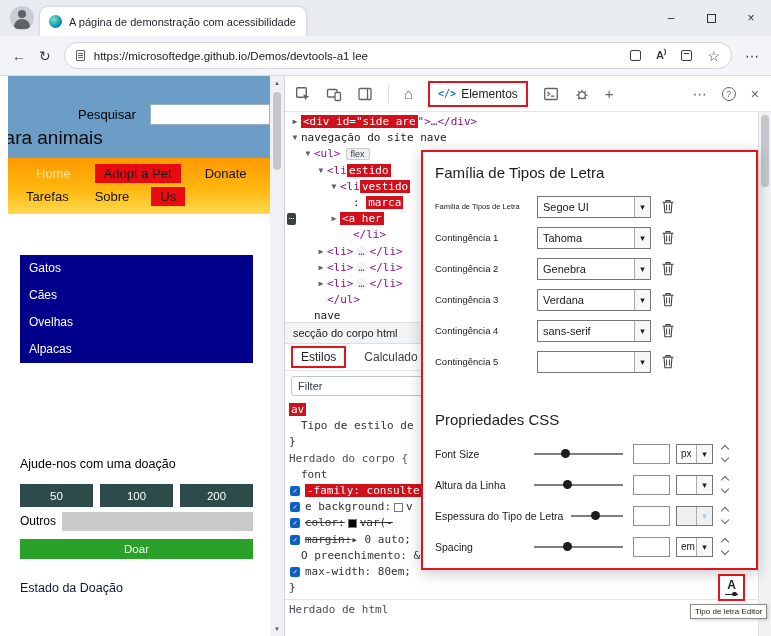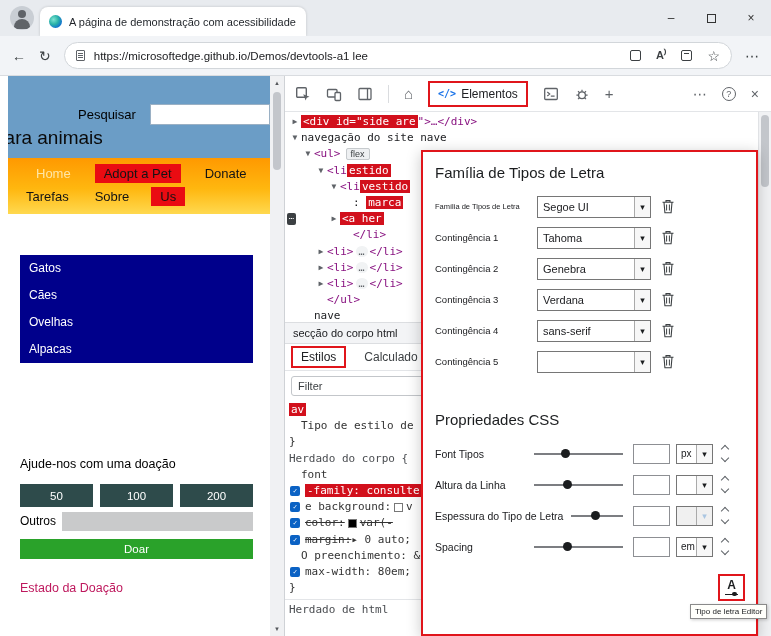--- a/index.html
+++ b/index.html
@@ -48,21 +48,21 @@
 .nav-item.nav-gold{color:#ffe6a6}
 .category-list{position:absolute;left:12px;top:179px;width:233px;display:flex;flex-direction:column;gap:0}
 .cat-btn{height:27px;background:#00008b;color:#fff;font-size:12px;line-height:27px;padding:0 9px}
 .cat-btn.cat-right{}
 .donate-heading{position:absolute;left:12px;top:381px;font-size:12.5px;color:#000}
 .amount-row{position:absolute;left:12px;top:408px;width:233px;display:flex;gap:7px}
 .amt-btn{flex:1;height:23px;background:#2e4b4b;color:#fff;font-size:11.5px;display:flex;align-items:center;justify-content:center}
 .outros-label{position:absolute;left:12px;top:438px;font-size:12px;color:#000}
 .outros-input{position:absolute;left:54px;top:436px;width:191px;height:19px;background:#c9cacb;border:none;padding:0 4px;font-size:11px}
 .doar-btn{position:absolute;left:12px;top:463px;width:233px;height:20px;background:#2aa22a;color:#fff;font-size:11.5px;display:flex;align-items:center;justify-content:center}
-.status-heading{position:absolute;left:12px;top:505px;font-size:12.5px;color:#be185d}
+.status-heading{position:absolute;left:12px;top:505px;font-size:12.5px;color:#0f172a}
 .pg-scroll{position:absolute;left:270px;top:0;width:14px;height:560px;background:#f0f1f3;display:flex;flex-direction:column;align-items:center}
 .sc-arrow{font-size:6px;color:#55585c;padding:4px 0}
 .sc-arrow.bottom{margin-top:auto}
 .pg-thumb{width:8px;height:78px;background:#c3c6cb;border-radius:4px;margin-top:2px}
 
 
 .devtools{position:absolute;left:284px;top:0;right:0;height:560px;background:#fff;border-left:1px solid #cfd2d6}
 .dt-toolbar{position:absolute;left:0;top:0;right:0;height:36px;border-bottom:1px solid #e3e5e8;display:flex;align-items:center;gap:15px;padding:0 12px 0 10px;background:#fff}
 .dt-ic{color:#5f6368;font-size:14px;line-height:1;display:flex;align-items:center}
 .dt-ic.home{font-size:15px}
@@ -96,21 +96,21 @@
 .filter-input{width:100%;height:20px;border:1px solid #c3c6ca;border-radius:3px;font-size:11px;padding:0 6px;color:#202124;background:#fff}
 .filter-input::placeholder{color:#3c4043}
 .dt-styles{position:absolute;left:0;top:325px;right:13px;bottom:0;font-family:"DejaVu Sans Mono",monospace;font-size:11px;padding-top:1px;overflow:hidden}
 .style-row{height:16.2px;line-height:16.2px;white-space:nowrap}
 .style-row.sep-top{border-top:1px solid #e3e5e8;margin-top:3px;padding-top:2px}
 .cbox{display:inline-flex;width:10px;height:10px;background:#0b62c4;border-radius:2px;color:#fff;font-size:7px;align-items:center;justify-content:center;margin:0 5px 0 1px;vertical-align:middle}
 .dt-scroll{position:absolute;right:0;top:36px;bottom:0;width:13px;background:#f1f2f4;border-left:1px solid #e0e2e5}
 .dt-thumb{position:absolute;left:2px;right:2px;top:3px;height:72px;background:#c3c6cb;border-radius:4px}
 
 
-.font-editor{position:absolute;left:136px;top:74px;width:337px;height:486px;background:#fff;border:2px solid #e0151b;box-shadow:0 3px 14px rgba(0,0,0,.22);padding:10px 12px;z-index:5}
+.font-editor{position:absolute;left:136px;top:74px;width:337px;height:420px;background:#fff;border:2px solid #e0151b;box-shadow:0 3px 14px rgba(0,0,0,.22);padding:10px 12px;z-index:5}
 .fe-title{font-size:15px;color:#1b1d1f;margin:2px 0 10px}
 .fe-title.css{margin-top:34px}
 .fe-fam,.fe-css{display:flex;flex-direction:column}
 .fam-row{display:flex;align-items:center;height:31px;width:240px}
 .fam-label{width:102px;font-size:9.5px;color:#202124;flex:none;padding-right:4px}
 .fam-label.small{font-size:7.5px}
 .dropdown{height:22px;border:1px solid #767676;background:#fff;display:flex;align-items:center;flex:1}
 .dd-val{flex:1;font-size:11px;color:#202124;padding-left:5px;white-space:nowrap;overflow:hidden}
 .dd-arrow{width:16px;height:100%;display:flex;align-items:center;justify-content:center;font-size:9px;color:#1b1d1f;border-left:1px solid #aaa;background:#f7f7f7;flex:none}
 .trash-btn{margin-left:10px;display:flex;align-items:center}
@@ -387,21 +387,21 @@
                 <svg width="14" height="15" viewBox="0 0 14 15">
                   <path d="M1.5 3.2h11M5 3V1.6h4V3M3 3.2l.9 10.6h6.2L11 3.2" fill="none" stroke="#3c4043" stroke-width="1.1"></path>
                   <path d="M5.6 5.5v6M8.4 5.5v6" stroke="#3c4043" stroke-width="1"></path>
                 </svg>
               </span>
             </div>
           </div>
         <div class="fe-title css">Propriedades CSS</div>
         <div class="fe-css">
             <div class="css-row">
-              <span class="css-label">Font Tipos</span>
+              <span class="css-label">Font Size</span>
               <div class="slider">
                 <span class="dot" style="left: 30%;"></span>
               </div>
               <input class="num-input" style="">
               <div class="dropdown unit">
                 <span class="dd-val">px</span>
                 <span class="dd-arrow">▾</span>
               </div>
               <span class="stepper">
                 <span class="st-up"></span>

